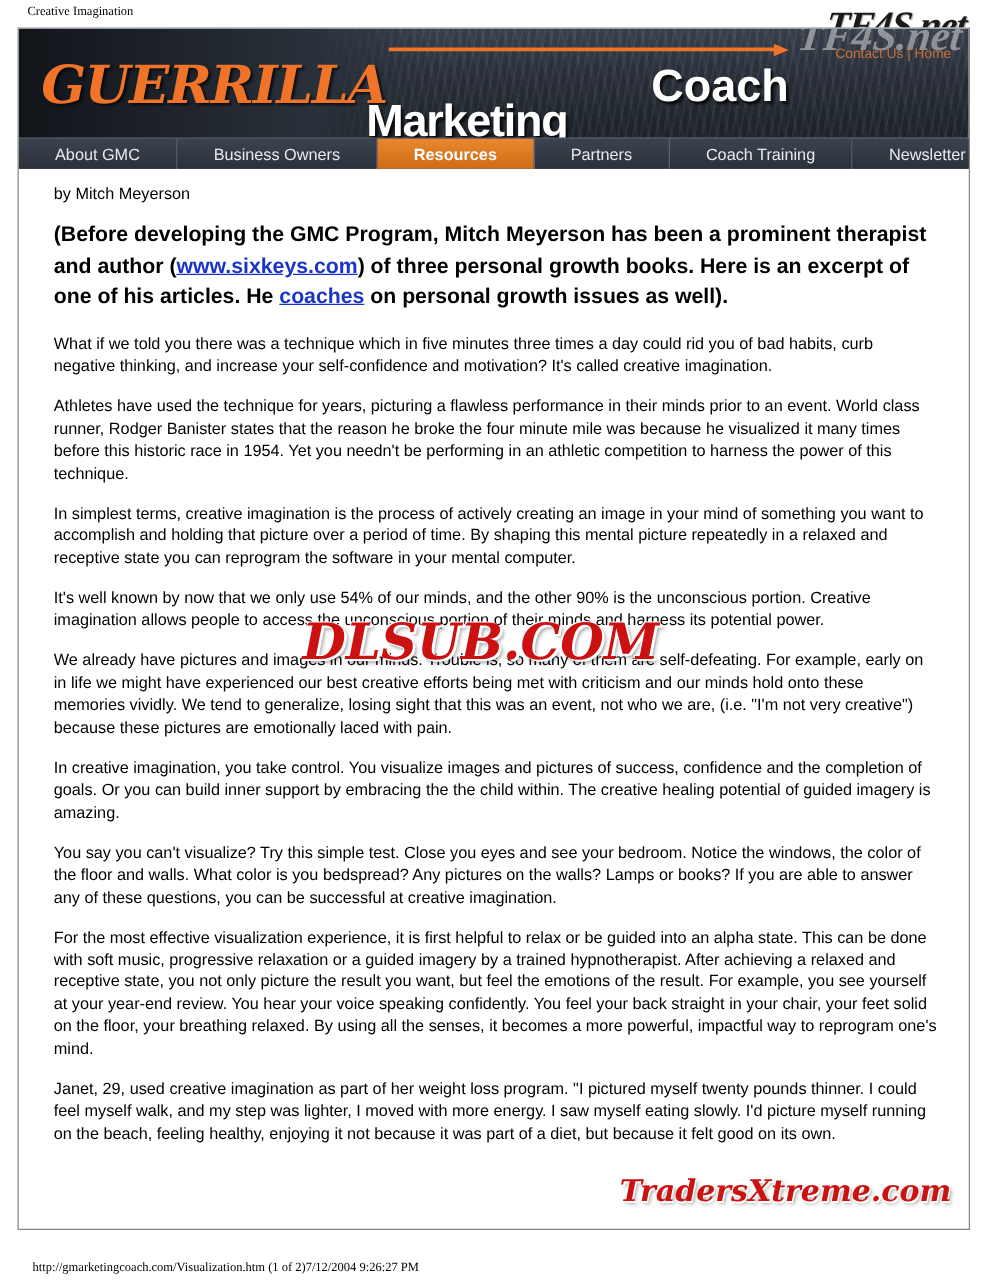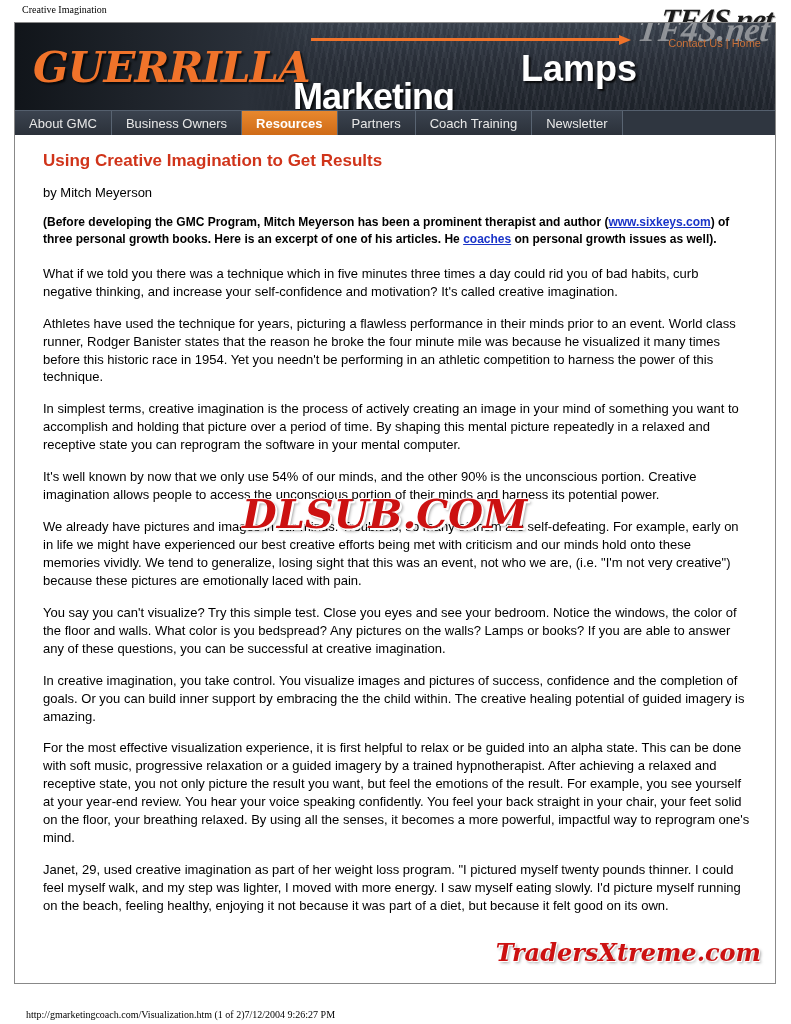--- a/index.html
+++ b/index.html
@@ -159,21 +159,21 @@
     background: #2f3640;
     border-top: 1px solid #55606e;
   }
   .nav-item {
     flex: 0 0 auto;
     display: flex;
     align-items: center;
     justify-content: center;
     color: #e8e8e8;
     font-size: 13px;
-    padding: 0 14px;
+    padding: 0 29px;
     border-right: 1px solid #596472;
     white-space: nowrap;
     background: linear-gradient(180deg,#3b434f 0%, #2b313a 100%);
   }
   .nav-item.active {
     background: linear-gradient(180deg,#e8882e 0%, #cf6b17 100%);
     color: #ffffff;
     font-weight: bold;
   }
 
@@ -186,21 +186,21 @@
     font-size: 17px;
     color: #d0341a;
     font-weight: bold;
     font-family: "Liberation Sans", sans-serif;
   }
   .byline {
     font-size: 13px;
     margin: 0 0 14px 0;
   }
   .lead {
-    font-size: 12px;
+    font-size: 17px;
     font-weight: bold;
     line-height: 1.45;
     margin: 0 0 16px 0;
   }
   .lead a {
     color: #1a34c8;
   }
   p.body {
     font-size: 13px;
     line-height: 1.38;
@@ -257,45 +257,44 @@
     <div class="texture"></div>
     <div class="leftfade"></div>
     <div class="watermark-banner">TF4S.net</div>
     <div class="banner-arrow">
       <div class="bar"></div>
       <div class="head"></div>
     </div>
     <div class="contact-link">Contact Us | Home</div>
     <div class="logo-guerrilla">GUERRILLA</div>
     <div class="logo-marketing">Marketing</div>
-    <div class="logo-coach">Lamps</div>
+    <div class="logo-coach">Coach</div>
   </div>
 
   <div class="nav">
     <div class="nav-item">About GMC</div>
     <div class="nav-item">Business Owners</div>
     <div class="nav-item active">Resources</div>
     <div class="nav-item">Partners</div>
     <div class="nav-item">Coach Training</div>
     <div class="nav-item">Newsletter</div>
   </div>
 
   <div class="content">
-    <h1 class="title">Using Creative Imagination to Get Results</h1>
     <div class="byline">by Mitch Meyerson</div>
 
     <p class="lead"><span>(Before developing the GMC Program, Mitch Meyerson has been a prominent therapist and author (</span><a href="#">www.sixkeys.com</a><span>) of three personal growth books. Here is an excerpt of one of his articles. He </span><a href="#">coaches</a><span> on personal growth issues as well).</span></p>
 
     <p class="body">What if we told you there was a technique which in five minutes three times a day could rid you of bad habits, curb negative thinking, and increase your self-confidence and motivation? It's called creative imagination.</p>
     <p class="body">Athletes have used the technique for years, picturing a flawless performance in their minds prior to an event. World class runner, Rodger Banister states that the reason he broke the four minute mile was because he visualized it many times before this historic race in 1954. Yet you needn't be performing in an athletic competition to harness the power of this technique.</p>
     <p class="body">In simplest terms, creative imagination is the process of actively creating an image in your mind of something you want to accomplish and holding that picture over a period of time. By shaping this mental picture repeatedly in a relaxed and receptive state you can reprogram the software in your mental computer.</p>
     <p class="body">It's well known by now that we only use 54% of our minds, and the other 90% is the unconscious portion. Creative imagination allows people to access the unconscious portion of their minds and harness its potential power.</p>
     <p class="body">We already have pictures and images in our minds. Trouble is, so many of them are self-defeating. For example, early on in life we might have experienced our best creative efforts being met with criticism and our minds hold onto these memories vividly. We tend to generalize, losing sight that this was an event, not who we are, (i.e. "I'm not very creative") because these pictures are emotionally laced with pain.</p>
+    <p class="body">In creative imagination, you take control. You visualize images and pictures of success, confidence and the completion of goals. Or you can build inner support by embracing the the child within. The creative healing potential of guided imagery is amazing.</p>
     <p class="body">You say you can't visualize? Try this simple test. Close you eyes and see your bedroom. Notice the windows, the color of the floor and walls. What color is you bedspread? Any pictures on the walls? Lamps or books? If you are able to answer any of these questions, you can be successful at creative imagination.</p>
-    <p class="body">In creative imagination, you take control. You visualize images and pictures of success, confidence and the completion of goals. Or you can build inner support by embracing the the child within. The creative healing potential of guided imagery is amazing.</p>
     <p class="body">For the most effective visualization experience, it is first helpful to relax or be guided into an alpha state. This can be done with soft music, progressive relaxation or a guided imagery by a trained hypnotherapist. After achieving a relaxed and receptive state, you not only picture the result you want, but feel the emotions of the result. For example, you see yourself at your year-end review. You hear your voice speaking confidently. You feel your back straight in your chair, your feet solid on the floor, your breathing relaxed. By using all the senses, it becomes a more powerful, impactful way to reprogram one's mind.</p>
     <p class="body">Janet, 29, used creative imagination as part of her weight loss program. "I pictured myself twenty pounds thinner. I could feel myself walk, and my step was lighter, I moved with more energy. I saw myself eating slowly. I'd picture myself running on the beach, feeling healthy, enjoying it not because it was part of a diet, but because it felt good on its own.</p>
   </div>
 
   <div class="wm-traders">TradersXtreme.com</div>
 </div>
 
 <div class="wm-dlsub">DLSUB.COM</div>
 
 <div class="footer">http://gmarketingcoach.com/Visualization.htm (1 of 2)7/12/2004 9:26:27 PM</div>

